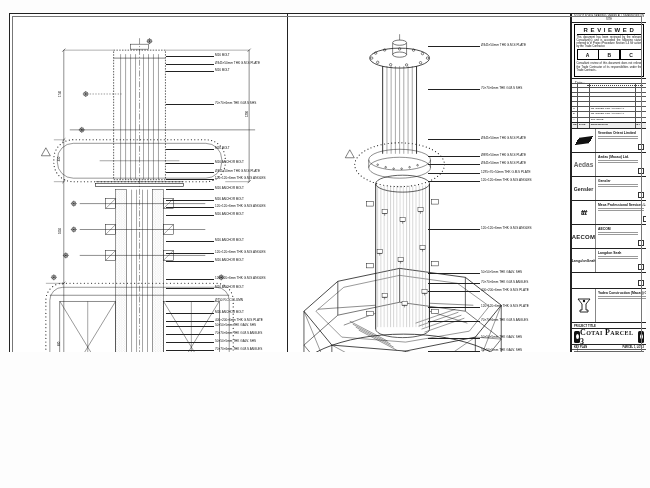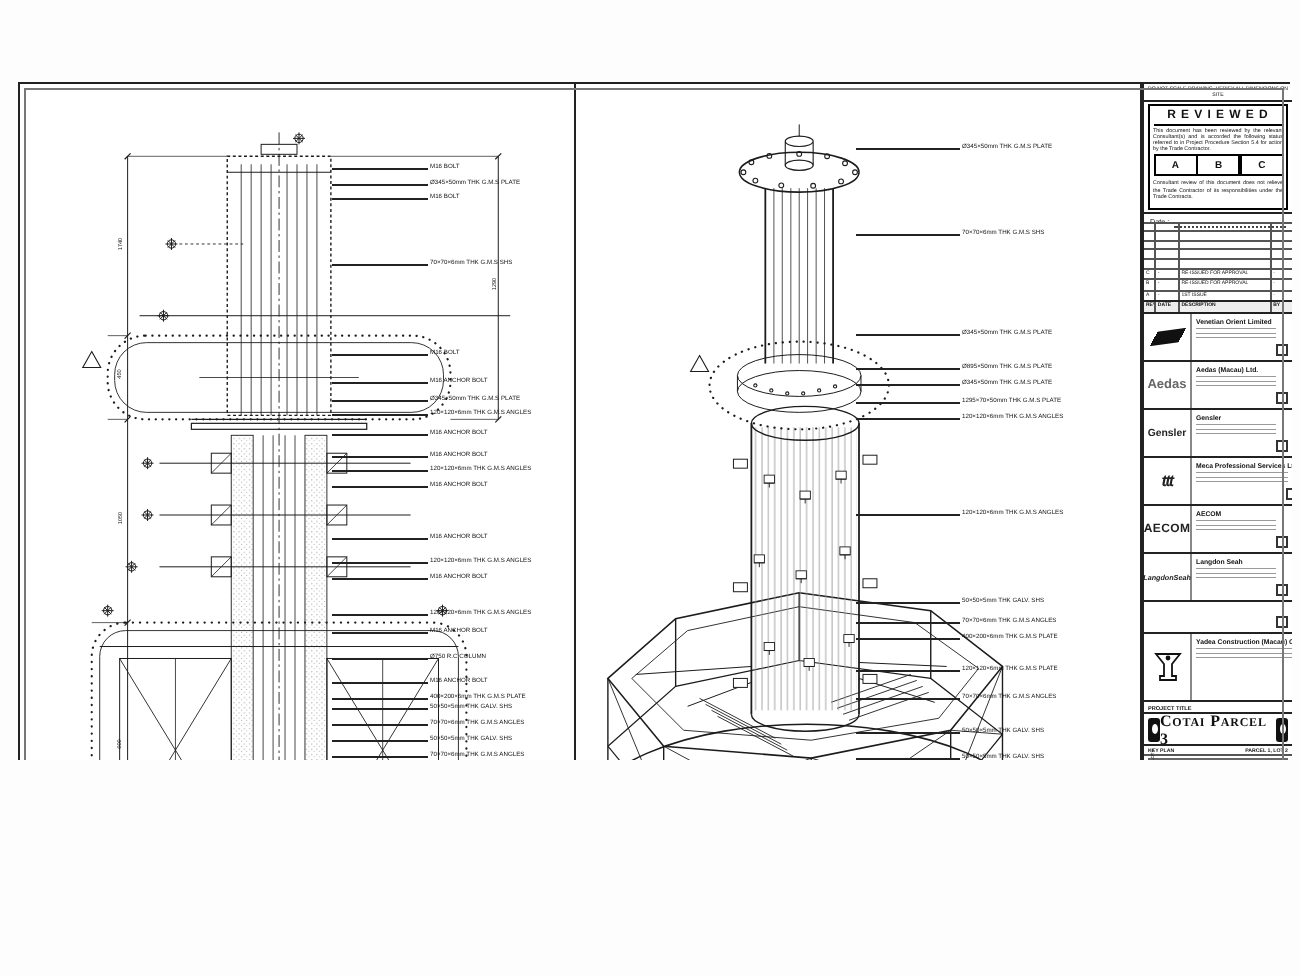--- a/index.html
+++ b/index.html
@@ -1,16 +1,16 @@
 <!DOCTYPE html>
 <html><head>
 <meta charset="utf-8">
 <style>
   html,body{margin:0;padding:0;background:#fdfdfd;}
-  .page{position:relative;width:650px;height:352px;background:#fdfdfd;font-family:"Liberation Sans",sans-serif;color:#111;overflow:hidden;margin-top:28px;}
+  .page{position:relative;width:650px;height:352px;background:#fdfdfd;font-family:"Liberation Sans",sans-serif;color:#111;overflow:hidden;}
   .sheet{position:absolute;left:9px;top:13px;width:636px;height:455px;background:#fff;border:1px solid #222;box-sizing:border-box;}
   .sheet::after{content:"";position:absolute;inset:2px;border:0.5px solid #777;pointer-events:none;}
   .panel{position:absolute;top:0;height:433px;box-sizing:border-box;border-bottom:1px solid #222;}
   .pl{left:0;width:278px;border-right:1px solid #222;}
   .pm{left:278px;width:283px;border-right:1px solid #222;}
   .draw{position:absolute;left:0;top:0;width:100%;height:100%;}
   .co{position:absolute;left:205px;font-size:3.1px;line-height:1.15;white-space:nowrap;color:#111;}
   .co::before{content:"";position:absolute;right:100%;margin-right:0.6px;top:1.6px;width:48px;border-top:0.5px solid #222;}
   .pm .co{left:193px;}
   .pm .co::before{width:52px;}

